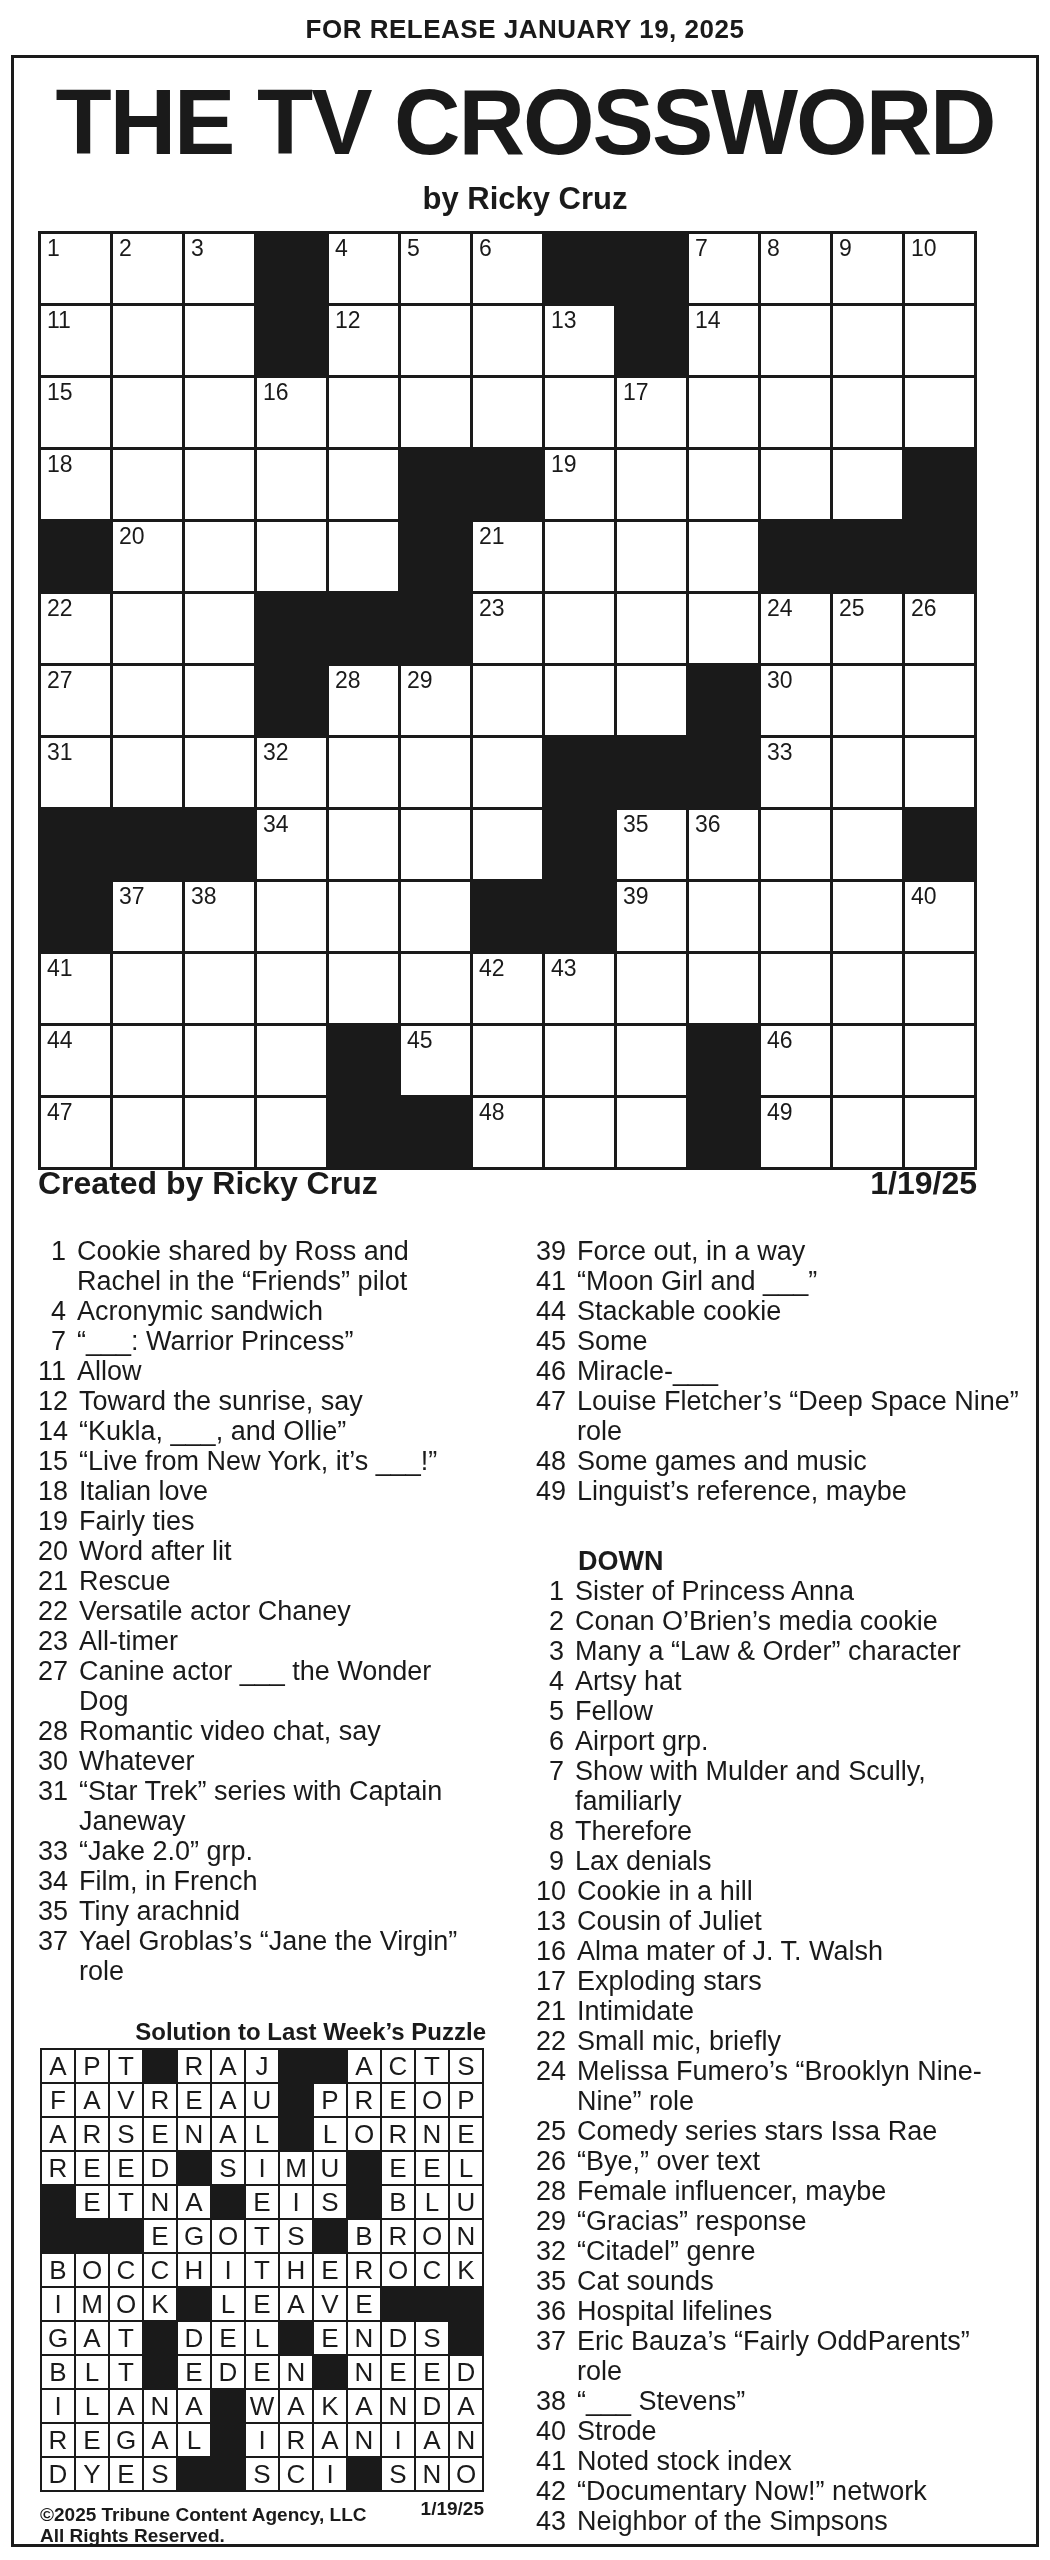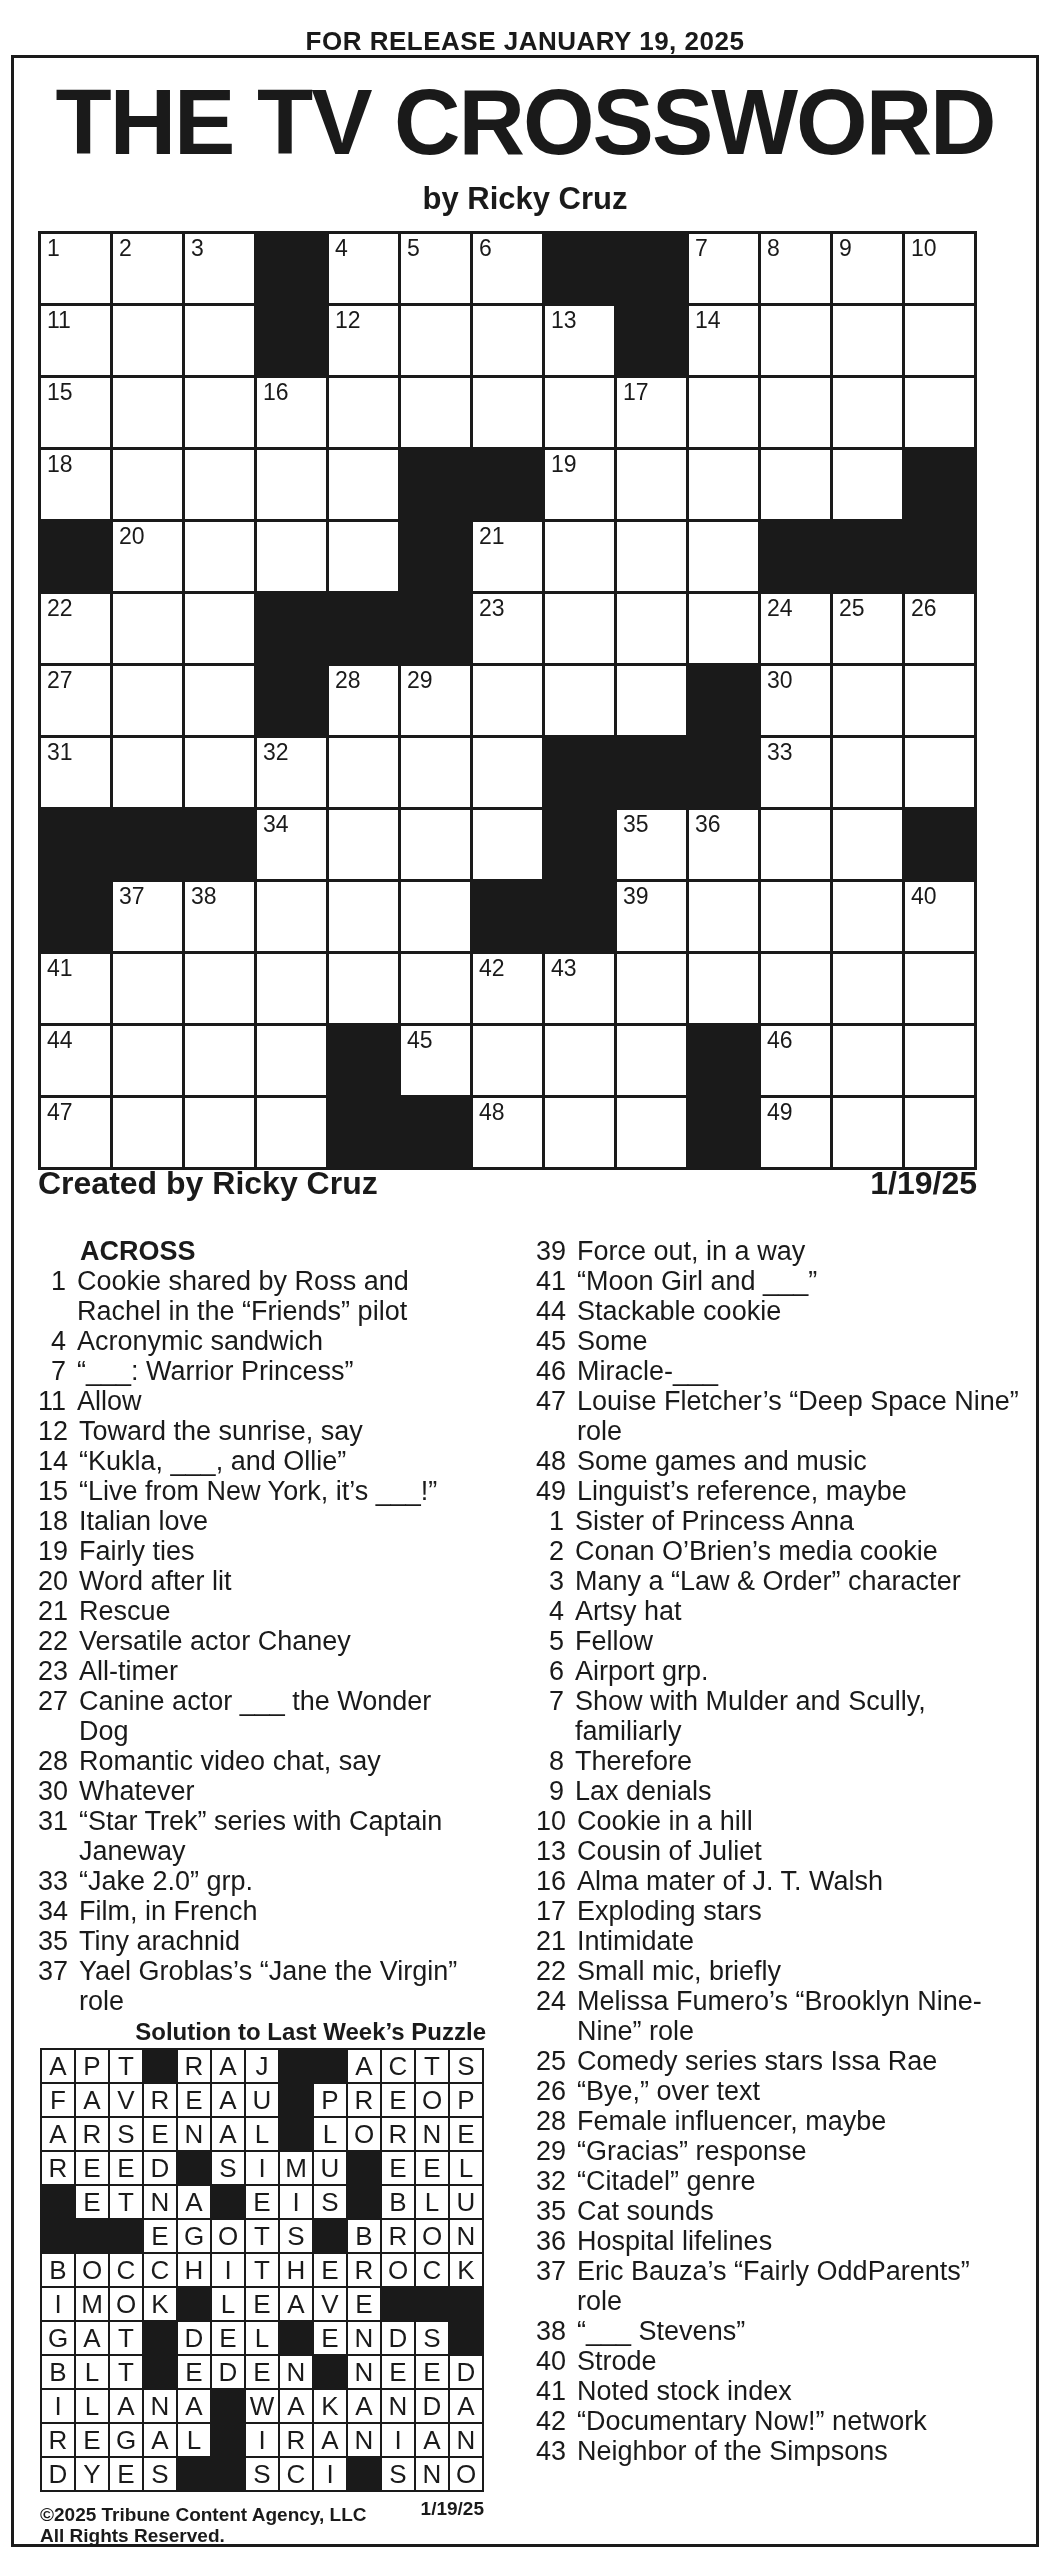--- a/index.html
+++ b/index.html
@@ -5,21 +5,21 @@
   * { margin:0; padding:0; box-sizing:border-box; }
   html,body { background:#ffffff; }
   body {
     position:relative;
     width:1050px; height:2560px;
     font-family:"Liberation Sans","DejaVu Sans",sans-serif;
     color:#1a1a1a;
     overflow:hidden;
   }
   .release {
-    position:absolute; top:26px; left:0; width:100%;
+    position:absolute; top:14px; left:0; width:100%;
     text-align:center; font-weight:bold; font-size:26px; line-height:30px;
     letter-spacing:0.5px;
   }
   .box {
     position:absolute; left:11px; top:55px; width:1028px; height:2492px;
     border:3px solid #1a1a1a;
   }
   .title {
     position:absolute; top:74px; left:0; width:100%;
     text-align:center; font-weight:bold; font-size:92px; line-height:96px;
@@ -361,21 +361,20 @@
     <div class="cell"></div>
     <div class="cell"></div>
   </div>
 
 <div class="credline">
   <span>Created by Ricky Cruz</span>
   <span>1/19/25</span>
 </div>
 
 <div class="col left">
-  <div class="clue-heading">ACROSS</div>
   <div id="across-list-1">
       <div class="clue">
         <span class="n">1</span>
         <span class="t">Cookie shared by Ross and Rachel in the “Friends” pilot</span>
       </div>
       <div class="clue">
         <span class="n">4</span>
         <span class="t">Acronymic sandwich</span>
       </div>
       <div class="clue">
@@ -485,20 +484,21 @@
       </div>
       <div class="clue">
         <span class="n">48</span>
         <span class="t">Some games and music</span>
       </div>
       <div class="clue">
         <span class="n">49</span>
         <span class="t">Linguist’s reference, maybe</span>
       </div>
     </div>
+  <div class="clue-heading down">DOWN</div>
   <div id="down-list">
       <div class="clue">
         <span class="n">1</span>
         <span class="t">Sister of Princess Anna</span>
       </div>
       <div class="clue">
         <span class="n">2</span>
         <span class="t">Conan O’Brien’s media cookie</span>
       </div>
       <div class="clue">

